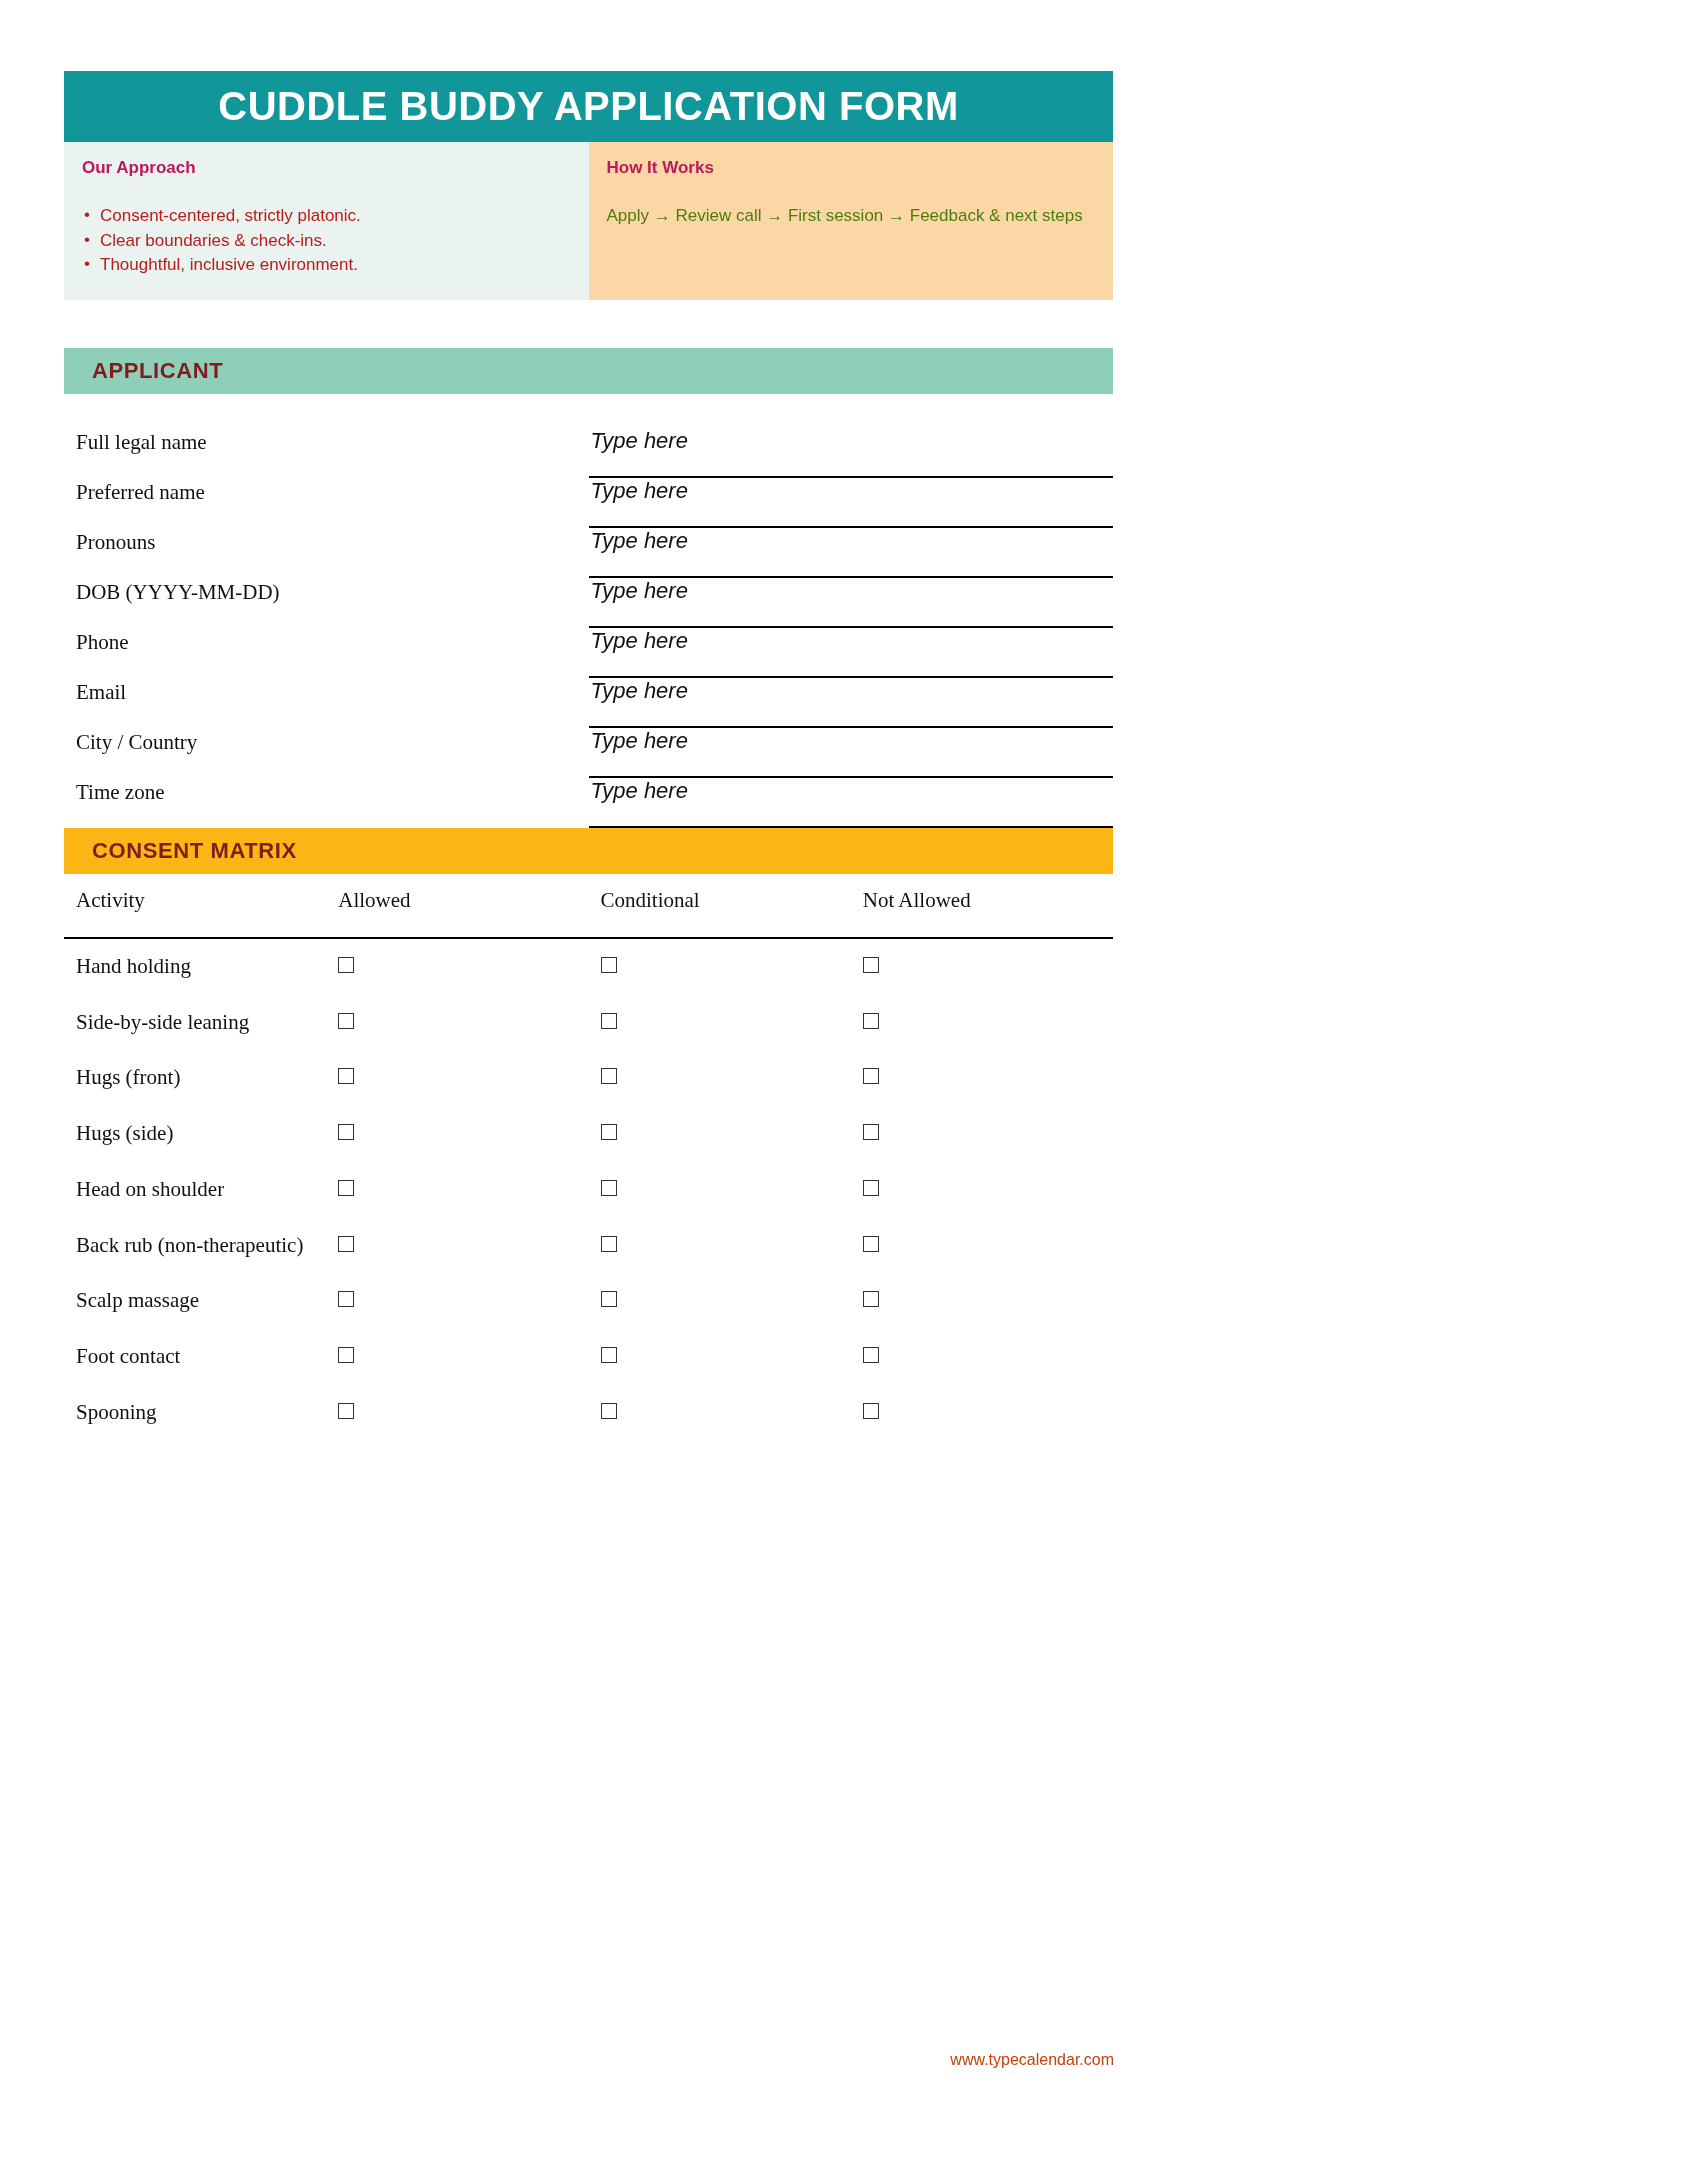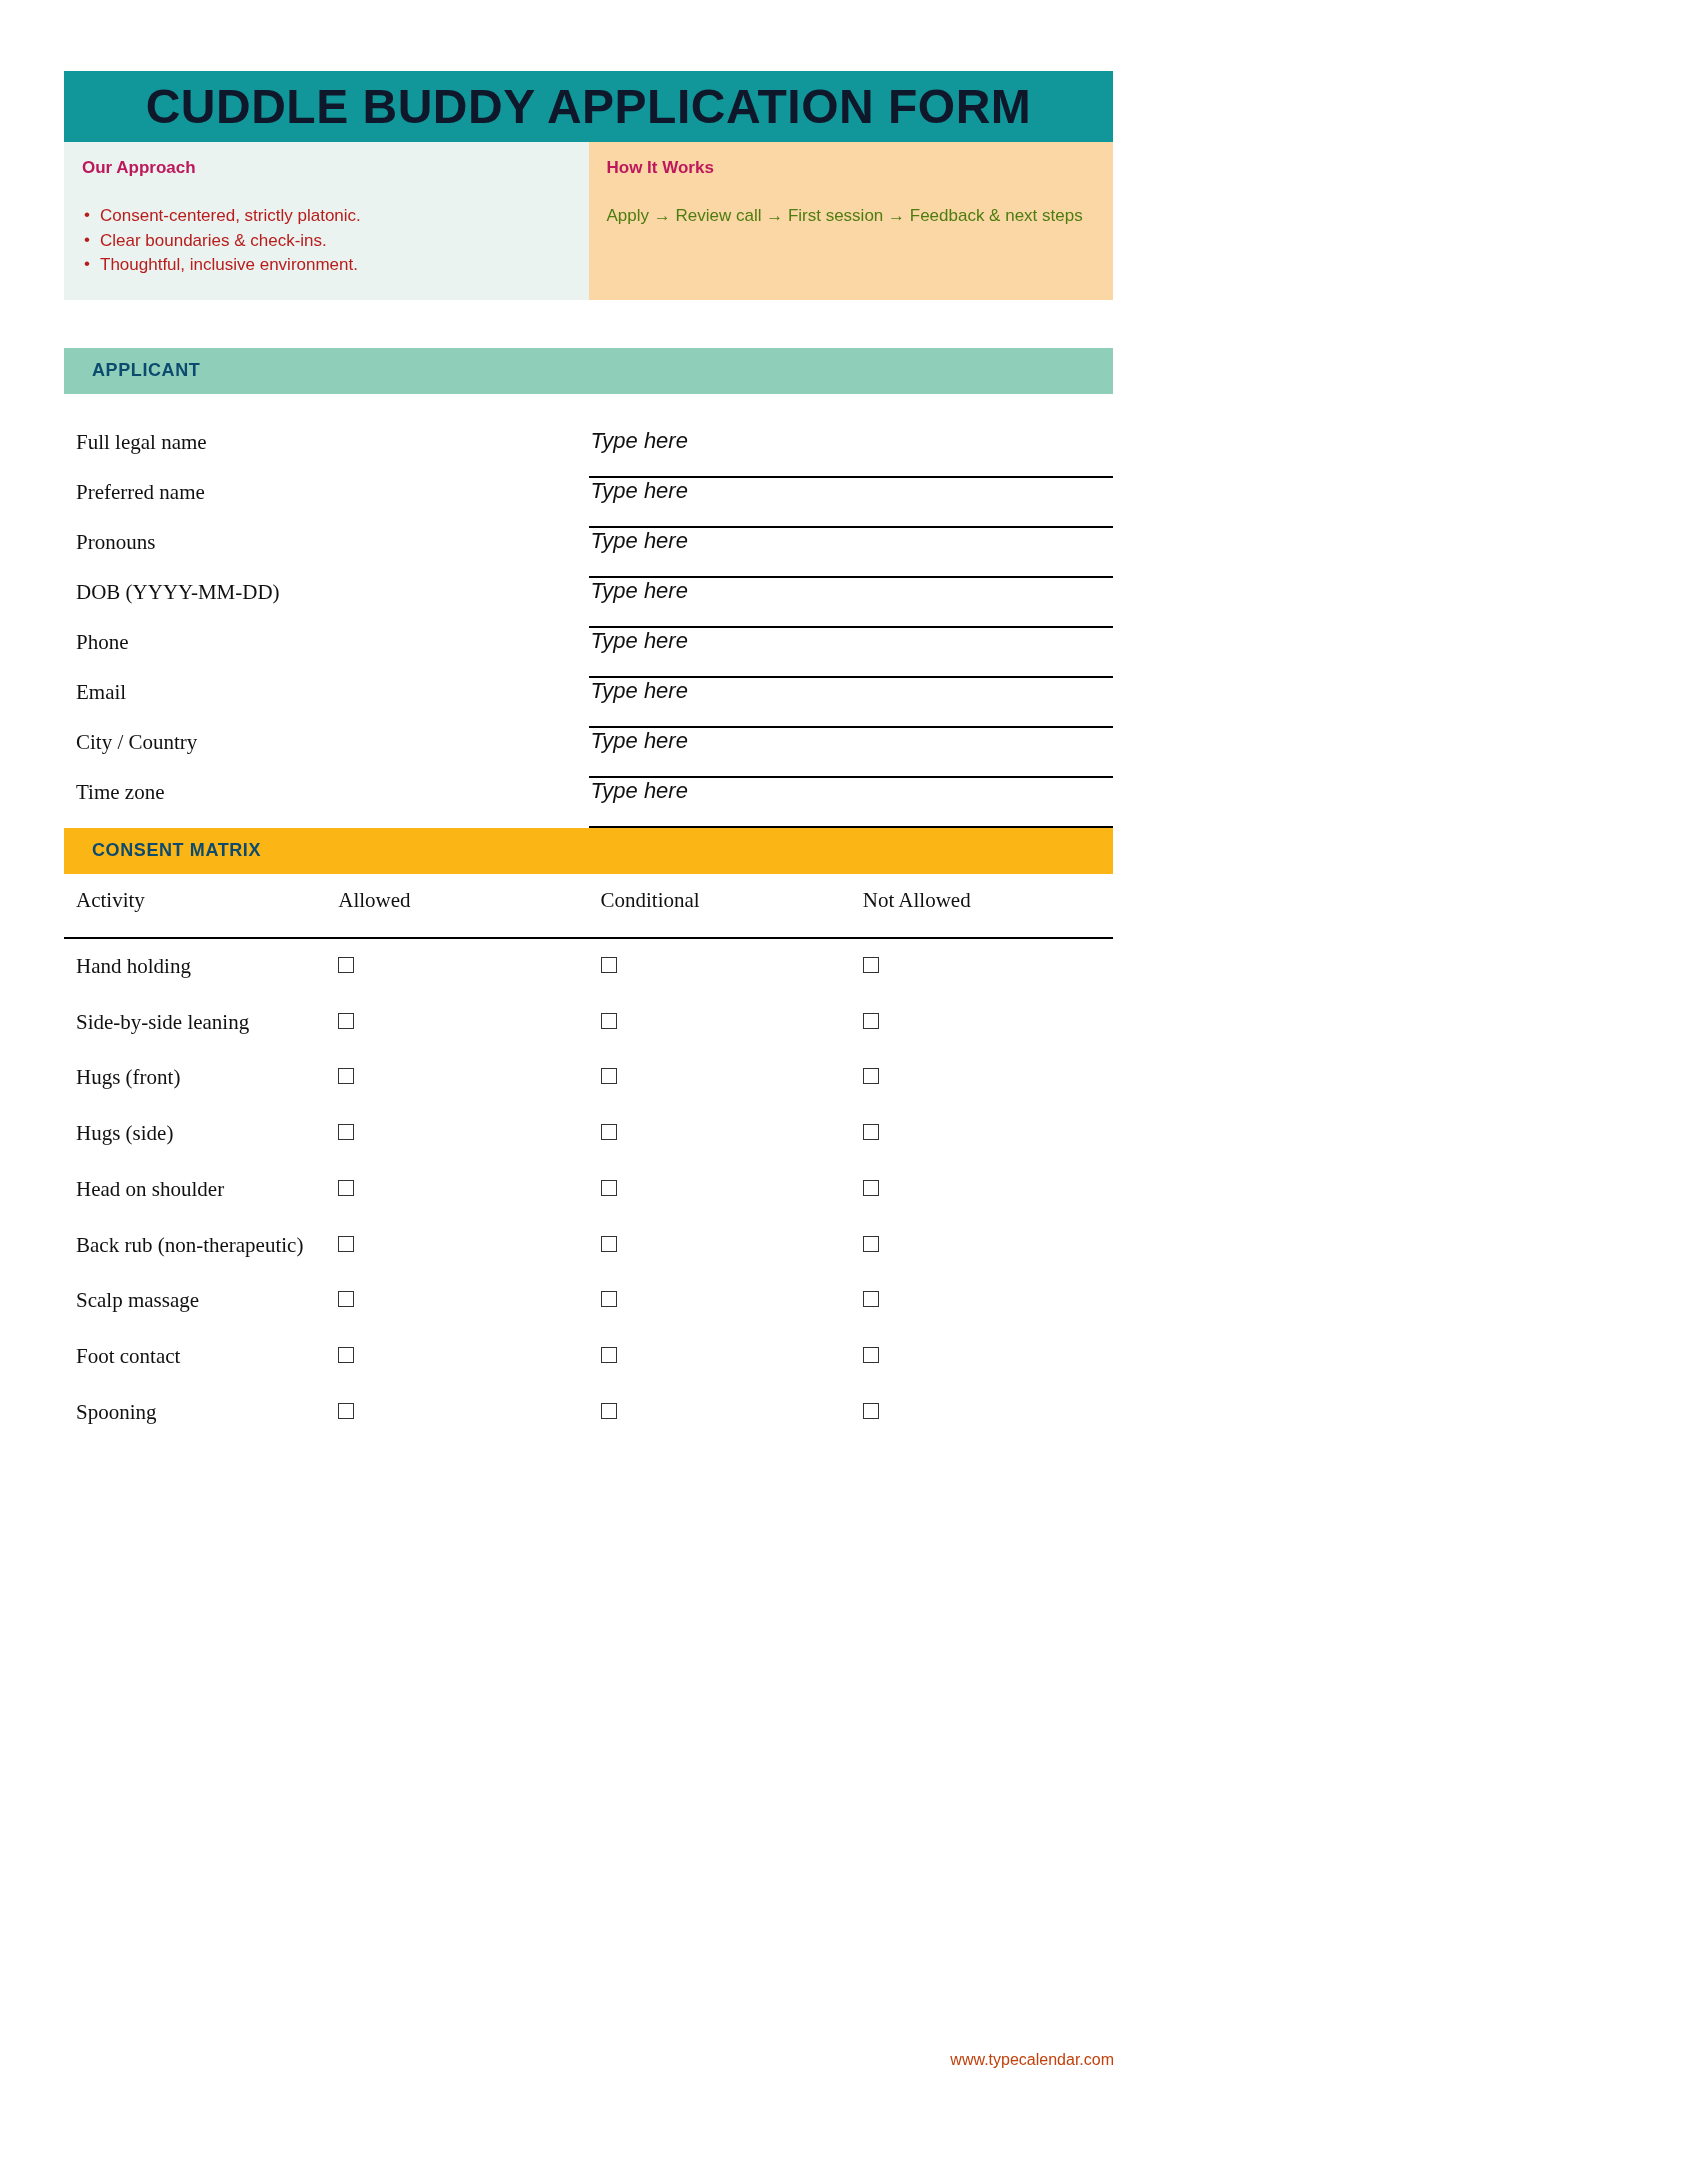--- a/index.html
+++ b/index.html
@@ -45,22 +45,22 @@
   
   .title-bar {
     background: #119699;
     height: 71px;
     display: flex;
     align-items: center;
     justify-content: center;
     margin-top: 71px;
   }
   .title-bar .title {
-    color: #0f172a;
-    font-size: 48px;
+    color: #ffffff;
+    font-size: 40px;
     font-weight: bold;
     letter-spacing: 0.5px;
     text-align: center;
     font-family: "Liberation Sans", sans-serif;
   }
 
   
   .intro-row {
     display: flex;
     width: 100%;
@@ -111,22 +111,22 @@
 
   
   .section-banner {
     height: 46px;
     display: flex;
     align-items: center;
     padding-left: 28px;
     box-sizing: border-box;
   }
   .section-banner .section-label {
-    color: #0c4a6e;
-    font-size: 18px;
+    color: #7f1d1d;
+    font-size: 22px;
     font-weight: bold;
     letter-spacing: 0.6px;
     font-family: "Liberation Sans", sans-serif;
   }
   .banner-green { background: #8fcfba; }
   .banner-amber { background: #fbb615; }
 
   .gap-lg { height: 48px; }
   .gap-md { height: 34px; }
 

